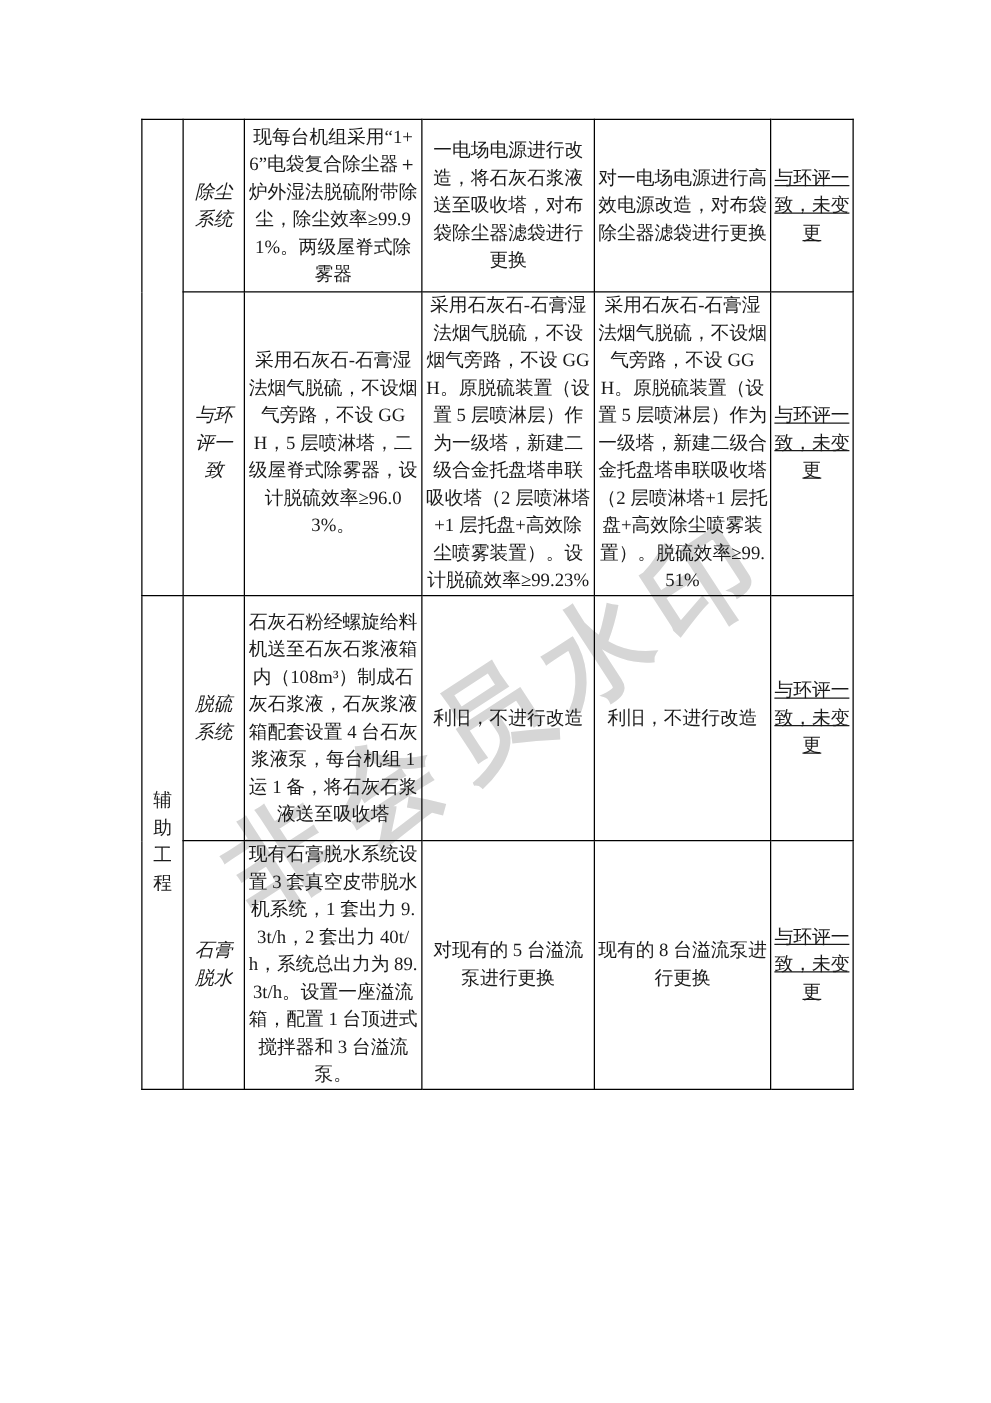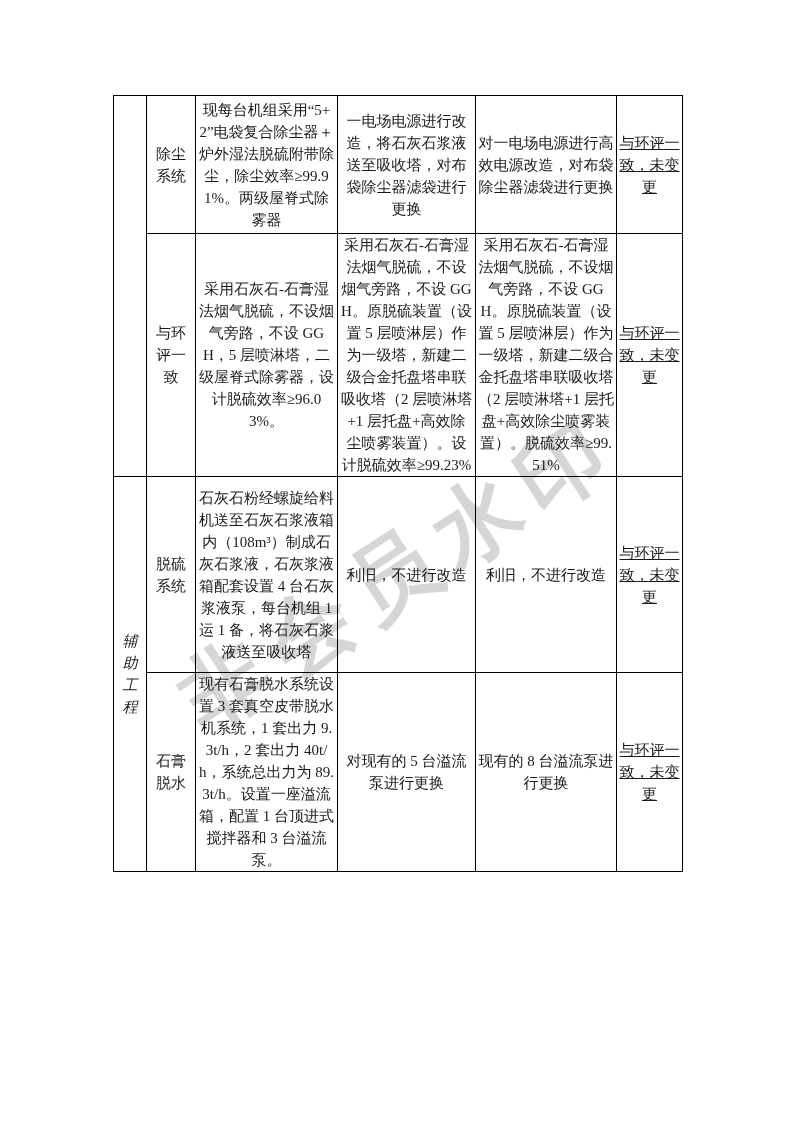--- a/index.html
+++ b/index.html
@@ -41,22 +41,22 @@
     line-height:22px;
     color:#1a1a1a;
     padding:0 2px;
     word-break:break-all;
     overflow:hidden;
   }
   tr.r1{height:138px;}
   tr.r2{height:239px;}
   tr.r3{height:196px;}
   tr.r4{height:198px;}
-  td.group{padding:0 8px;line-height:27px;font-style:italic;}
-  td.sys{padding:0 8px;}
+  td.group{padding:0 8px;line-height:27px;}
+  td.sys{padding:0 8px;font-style:italic;}
   td.concl{padding:0 9px;text-decoration:underline;}
 </style>
 </head>
 <body>
 
 <div id="page">
 
   <div id="watermark">非会员水印</div>
 
   <table class="cmp">
@@ -65,21 +65,21 @@
       <col style="width:49px">
       <col style="width:142px">
       <col style="width:138px">
       <col style="width:141px">
       <col style="width:66px">
     </colgroup>
     <tbody>
       <tr class="r1">
         <td class="group" rowspan="2"></td>
         <td class="sys">除尘系统</td>
-        <td>现每台机组采用“5+2”电袋复合除尘器＋炉外湿法脱硫附带除尘，除尘效率≥99.91%。两级屋脊式除雾器</td>
+        <td>现每台机组采用“1+6”电袋复合除尘器＋炉外湿法脱硫附带除尘，除尘效率≥99.91%。两级屋脊式除雾器</td>
         <td>一电场电源进行改造，将石灰石浆液送至吸收塔，对布袋除尘器滤袋进行更换</td>
         <td>对一电场电源进行高效电源改造，对布袋除尘器滤袋进行更换</td>
         <td class="concl">与环评一致，未变更</td>
       </tr>
       <tr class="r2">
         <td class="sys">与环评一致</td>
         <td>采用石灰石-石膏湿法烟气脱硫，不设烟气旁路，不设 GGH，5 层喷淋塔，二级屋脊式除雾器，设计脱硫效率≥96.03%。</td>
         <td>采用石灰石-石膏湿法烟气脱硫，不设烟气旁路，不设 GGH。原脱硫装置（设置 5 层喷淋层）作为一级塔，新建二级合金托盘塔串联吸收塔（2 层喷淋塔+1 层托盘+高效除尘喷雾装置）。设计脱硫效率≥99.23%</td>
         <td>采用石灰石-石膏湿法烟气脱硫，不设烟气旁路，不设 GGH。原脱硫装置（设置 5 层喷淋层）作为一级塔，新建二级合金托盘塔串联吸收塔（2 层喷淋塔+1 层托盘+高效除尘喷雾装置）。脱硫效率≥99.51%</td>
         <td class="concl">与环评一致，未变更</td>

